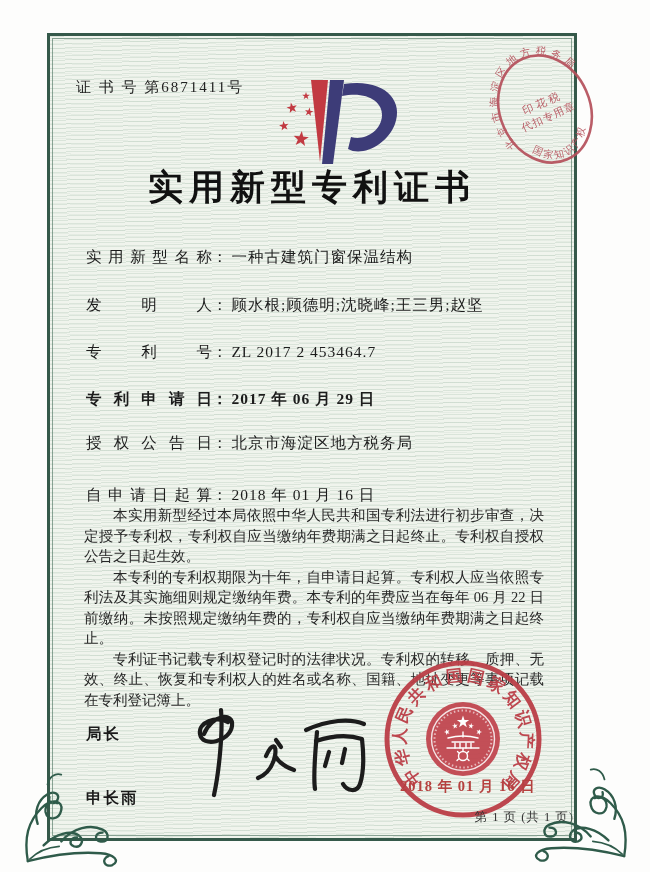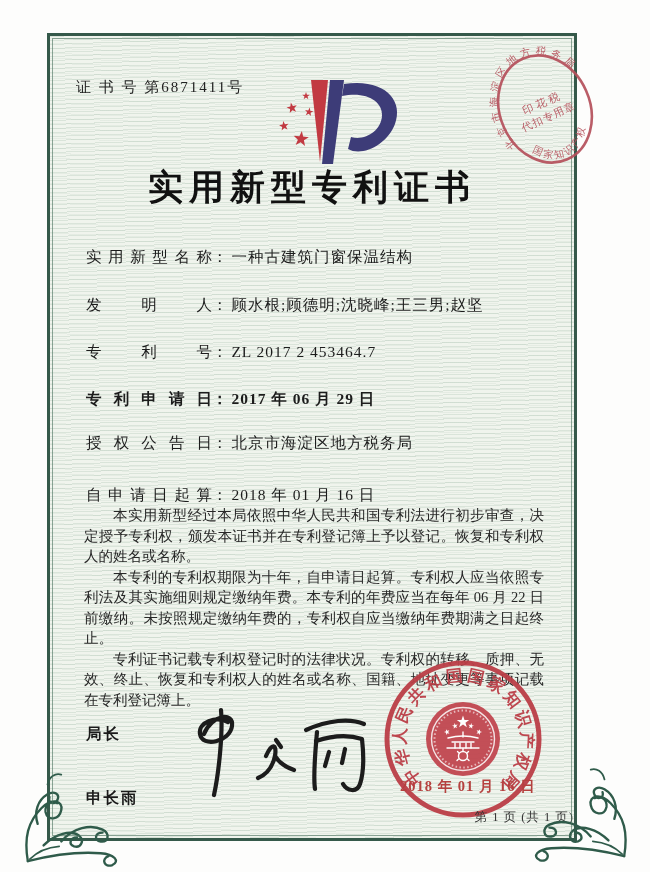--- a/index.html
+++ b/index.html
@@ -128,21 +128,21 @@
       <span class="flabel">授权公告日</span><span>：</span>
       <span class="fvalue">北京市海淀区地方税务局</span>
     </div>
     <div class="frow">
       <span class="flabel">自申请日起算</span><span>：</span>
       <span class="fvalue">2018 年 01 月 16 日</span>
     </div>
   </div>
 
   <div class="paras">
-    <p>本实用新型经过本局依照中华人民共和国专利法进行初步审查，决定授予专利权，颁发本证书并在专利登记簿上予以登记。恢复和专利权人的姓名或名称。</p>
+    <p>本实用新型经过本局依照中华人民共和国专利法进行初步审查，决定授予专利权，专利权自应当缴纳年费期满之日起终止。专利权自授权公告之日起生效。</p>
     <p>本专利的专利权期限为十年，自申请日起算。专利权人应当依照专利法及其实施细则规定缴纳年费。本专利的年费应当在每年 06 月 22 日前缴纳。未按照规定缴纳年费的，专利权自应当缴纳年费期满之日起终止。</p>
     <p>专利证书记载专利权登记时的法律状况。专利权的转移、质押、无效、终止、恢复和专利权人的姓名或名称、国籍、地址变更等事项记载在专利登记簿上。</p>
   </div>
 
   <div class="signoff-role">局长</div>
   <div class="signoff-name">申长雨</div>
 
   <svg class="signature" width="195" height="98" viewBox="0 0 195 98">
     <g fill="none" stroke="#1c1c1c" stroke-width="4.2" stroke-linecap="round" stroke-linejoin="round">
       <path d="M28,32 C36,12 58,10 56,24 C54,40 26,46 24,32 C22,20 40,14 52,20"></path>

